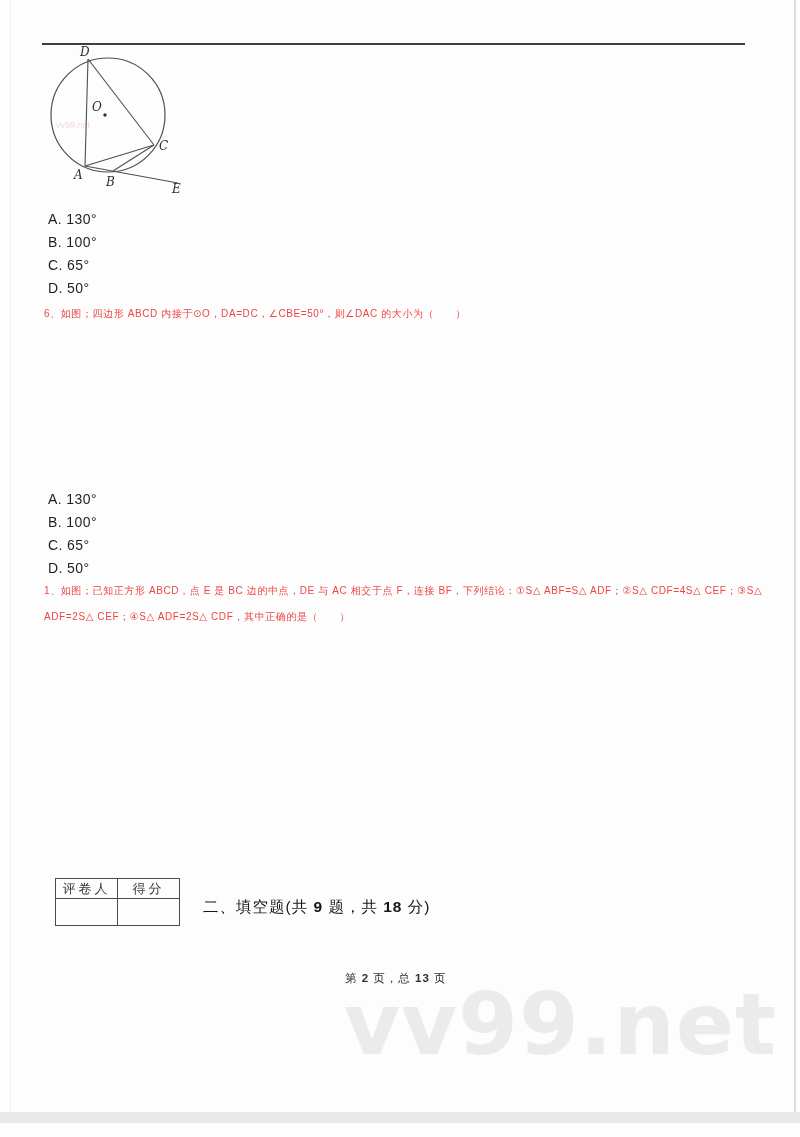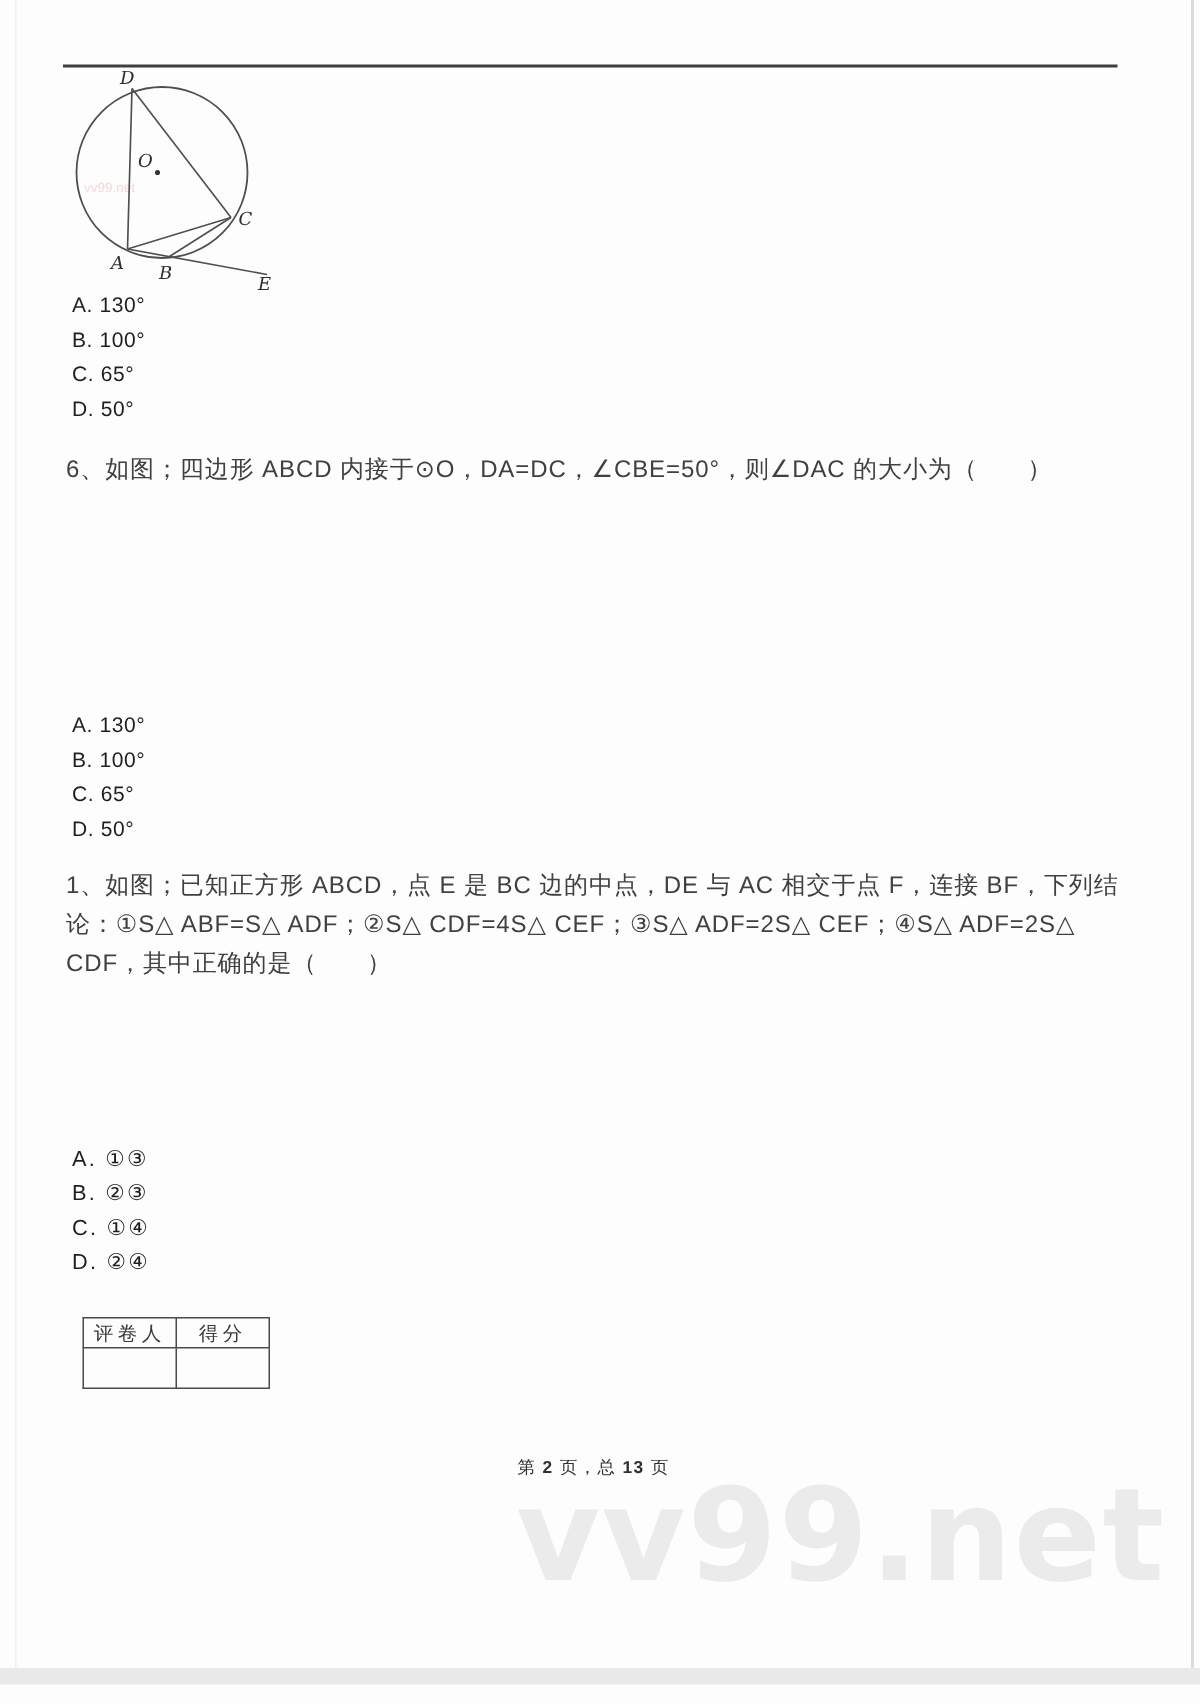--- a/index.html
+++ b/index.html
@@ -14,28 +14,28 @@
   .top-rule{position:absolute;left:42px;top:43px;width:703px;height:2px;background:#3f3f3f;}
   .left-edge{position:absolute;left:10px;top:0;width:1px;height:1112px;background:#f0f0f0;}
   .right-edge{position:absolute;left:794px;top:0;width:2px;height:1112px;background:#dcdcdc;}
   .page-gap{position:absolute;left:0;top:1112px;width:800px;height:11px;background:#e9e9e9;}
 
   .figure{position:absolute;left:28px;top:40px;width:175px;height:158px;}
   .figure svg{display:block;}
   .fig-label{font-family:"DejaVu Serif","Liberation Serif",serif;font-style:italic;font-size:12px;fill:#2e2e2e;}
   .fig-wm{font-family:"Liberation Sans",sans-serif;font-size:9px;fill:#e08a8a;opacity:0.32;}
 
-  .opts{position:absolute;left:48px;font-size:14px;color:#1f1f1f;letter-spacing:0.4px;}
+  .opts{position:absolute;left:48px;font-size:14px;color:#1f1f1f;letter-spacing:0.4px;margin-top:16px;}
   .opts .opt{line-height:14px;margin-bottom:9px;white-space:nowrap;}
   .opts1{top:196px;}
   .opts2{top:476px;}
   .opts3{top:766px;font-size:14.5px;}
   .opts3 .opt{letter-spacing:1.5px;}
 
-  .qtext{position:absolute;left:44px;font-size:16px;color:#404040;letter-spacing:0.6px;}
+  .qtext{position:absolute;left:44px;font-size:10px;color:#ef4444;letter-spacing:0.6px;}
   .q6{top:304px;width:724px;line-height:20px;}
   .q7{top:578px;width:720px;line-height:26px;}
   .q8{top:950px;width:724px;line-height:20px;letter-spacing:1px;}
 
   .grading{position:absolute;left:55px;top:878px;border-collapse:collapse;table-layout:fixed;}
   .grading td{border:1.6px solid #4a4a4a;text-align:center;vertical-align:middle;
     font-size:13px;color:#3a3a3a;letter-spacing:3px;padding:0;margin-top:20px;}
   .grading .hdr td{height:19px;width:61px;}
   .grading .body td{height:26px;}
 
@@ -93,39 +93,34 @@
 
   <div class="opts opts2">
     <div class="opt">A. 130°</div>
     <div class="opt">B. 100°</div>
     <div class="opt">C. 65°</div>
     <div class="opt">D. 50°</div>
   </div>
 
   <div class="qtext q7">1、如图；已知正方形 ABCD，点 E 是 BC 边的中点，DE 与 AC 相交于点 F，连接 BF，下列结论：①S△ ABF=S△ ADF；②S△ CDF=4S△ CEF；③S△ ADF=2S△ CEF；④S△ ADF=2S△ CDF，其中正确的是（　　）</div>
 
-  <div class="opts opts3">
-    <div class="opt">A. ①③</div>
-    <div class="opt">B. ②③</div>
-    <div class="opt">C. ①④</div>
-    <div class="opt">D. ②④</div>
-  </div>
 
   <table class="grading">
     <tbody>
         <tr class="hdr">
       <td>评卷人</td>
       <td>得分</td>
     </tr>
     <tr class="body">
       <td></td>
       <td></td>
     </tr>
   </tbody>
     </table>
 
+  <div class="section-hdr"><span>二、填空题(共 </span><b>9</b><span> 题，共 </span><b>18</b><span> 分)</span></div>
 
 
   <div class="watermark">vv99.net</div>
 
   <div class="footer"><span>第 </span><b>2</b><span> 页，总 </span><b>13</b><span> 页</span></div>
 
 </div>
 
 </body></html>

